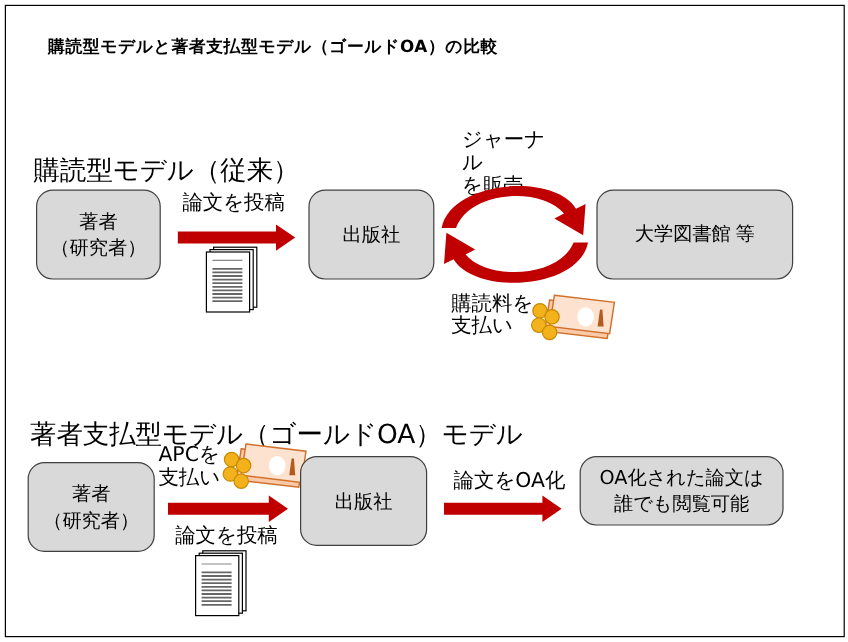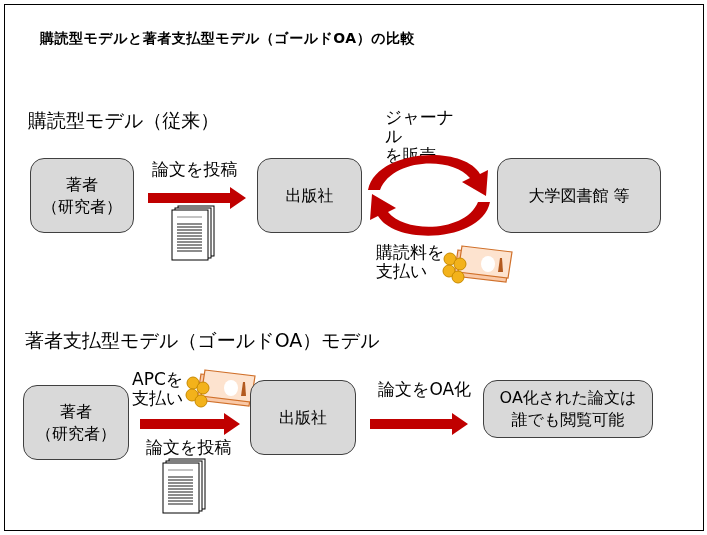--- a/index.html
+++ b/index.html
@@ -2,21 +2,21 @@
 <html><head>
 <meta charset="utf-8">
 <style>
   html, body { margin:0; padding:0; background:#fff; }
   body { width:707px; height:535px; position:relative; overflow:hidden;
          font-family:"DejaVu Sans", sans-serif; color:#000; }
   .frame { position:absolute; left:4px; top:4px; width:700px; height:527px;
            border:1px solid #000; box-sizing:border-box; }
   .t { position:absolute; white-space:nowrap; }
   .title { left:40px; top:30px; font-size:14px; font-weight:bold; letter-spacing:0.5px; }
-  .sec { font-size:19px; }
+  .sec { font-size:22px;margin-top:19px; }
   .box { position:absolute; background:#d9d9d9; border:1px solid #404040; border-radius:14px;
          box-sizing:border-box; display:flex; align-items:center; justify-content:center;
          text-align:center; font-size:16px; line-height:22px; white-space:pre-line; }
   .lbl { font-size:17px; text-align:left; line-height:19px; white-space:pre-line; }
   .arrow { position:absolute; }
   .doc { position:absolute; }
   .money { position:absolute; }
 </style>
 </head>
 <body>
@@ -58,21 +58,21 @@
 <div class="box" style="left:257px;top:158px;width:105px;height:75px;"><span>出版社</span></div>
 
 <div class="t lbl" style="left:385px;top:108px;width:80px;">ジャーナル
 を販売</div>
 
 <svg class="arrow" style="left:362px;top:150px;" width="135" height="90">
   <path d="M6,40 C14,0 100,-6 118,24 L126,20 L124,46 L100,32 L108,28 C90,6 30,8 18,40 Z" fill="#c00000"></path>
   <path d="M128,52 C120,92 34,96 16,66 L8,70 L10,44 L34,58 L26,62 C44,84 104,82 116,52 Z" fill="#c00000"></path>
 </svg>
 
-<div class="box" style="left:497px;top:158px;width:164px;height:75px;"><span>大学図書館 等</span></div>
+<div class="box" style="left:497px;top:158px;width:164px;height:75px;font-family:Liberation Serif, serif;"><span>大学図書館 等</span></div>
 
 <div class="t lbl" style="left:376px;top:243px;width:70px;font-family:Liberation Serif, serif;">購読料を
 支払い</div>
 
 <svg class="money" style="left:440px;top:244px;" width="74" height="42">
   <path d="M18,6 L70,12 L66,38 L14,32 Z" fill="#f9c9a8" stroke="#d0702a" stroke-width="1.2"></path>
   <path d="M22,2 L72,8 L68,34 L18,28 Z" fill="#fde3cf" stroke="#d0702a" stroke-width="1.2"></path>
   <ellipse cx="48" cy="20" rx="7" ry="8" fill="#fff"></ellipse>
   <path d="M60,14 L62,14 L63,28 L58,28 Z" fill="#b35a1f"></path>
   <circle cx="10" cy="15" r="6" fill="#f3b21b" stroke="#c88a00"></circle>
@@ -120,20 +120,20 @@
       <line x1="7" y1="34" x2="32" y2="34"></line>
     <line x1="7" y1="37" x2="32" y2="37"></line>
       <line x1="7" y1="40" x2="32" y2="40"></line>
     <line x1="7" y1="43" x2="32" y2="43"></line>
       <line x1="7" y1="46" x2="32" y2="46"></line>
   </g>
 </svg>
 
 <div class="box" style="left:250px;top:380px;width:106px;height:75px;"><span>出版社</span></div>
 
-<div class="t lbl" style="left:378px;top:380px;">論文をOA化</div>
+<div class="t lbl" style="left:378px;top:392px;">論文をOA化</div>
 
 <svg class="arrow" style="left:370px;top:411px;" width="100" height="26">
   <polygon points="0,8 82,8 82,2 98,13 82,24 82,18 0,18" fill="#c00000"></polygon>
 </svg>
 
 <div class="box" style="left:483px;top:380px;width:170px;height:58px;"><span>OA化された論文は
 誰でも閲覧可能</span></div>
 
 </body></html>

